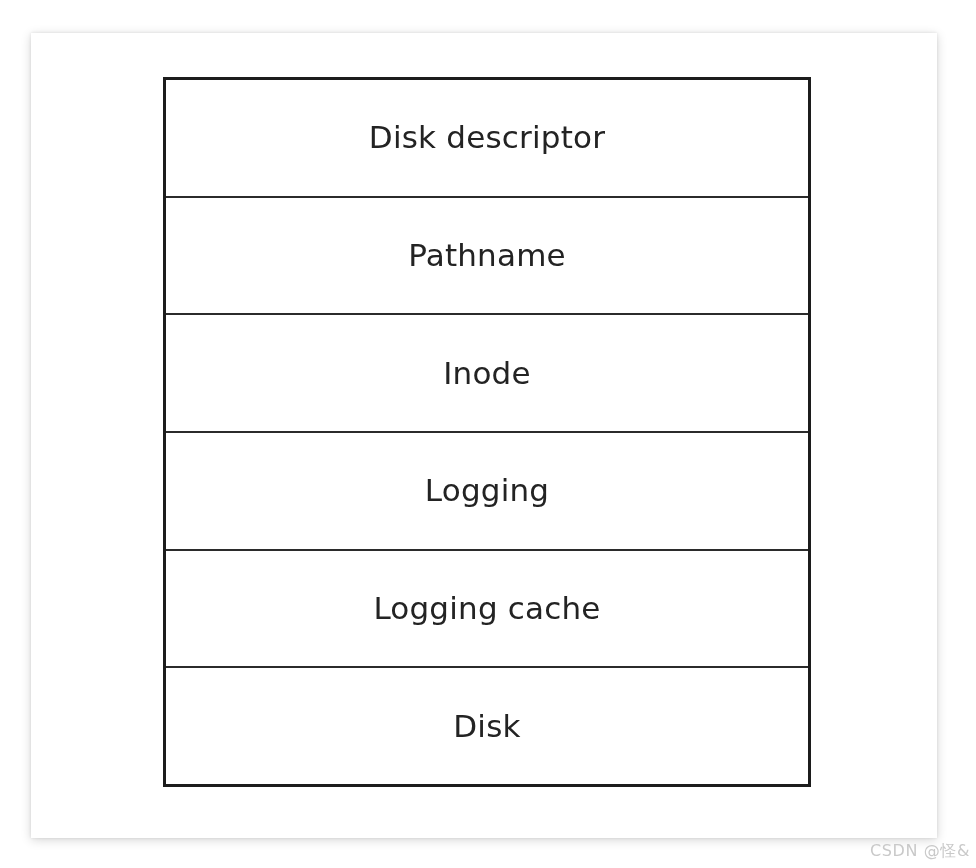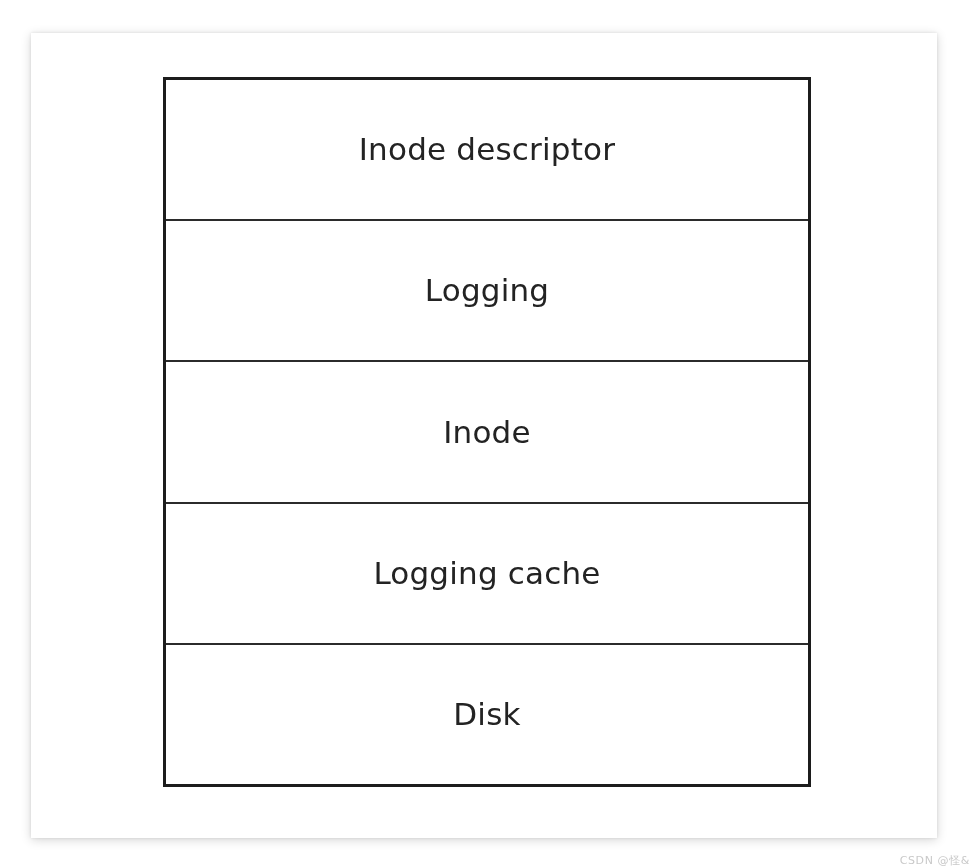--- a/index.html
+++ b/index.html
@@ -70,50 +70,53 @@
     color: #232323;
     letter-spacing: 0.2px;
     line-height: 1;
     white-space: nowrap;
   }
 
   
   .watermark {
     position: absolute;
     right: 6px;
-    bottom: 0;
+    bottom: 6px;
     font-family: "DejaVu Sans", sans-serif;
-    font-size: 11px;
+    font-size: 16px;
     color: #c9c9c9;
     letter-spacing: 0.6px;
     white-space: nowrap;
     user-select: none;
   }
 </style>
 </head>
 <body>
 
 <div class="page">
 
   <div class="card">
 
     <div class="layer-stack">
 
       <div class="layer-row">
-        <span class="layer-label">Inode descriptor</span>
+        <span class="layer-label">Disk descriptor</span>
+      </div>
+
+      <div class="layer-row">
+        <span class="layer-label">Pathname</span>
       </div>
 
 
+      <div class="layer-row">
+        <span class="layer-label">Inode</span>
+      </div>
 
       <div class="layer-row">
         <span class="layer-label">Logging</span>
-      </div>
-
-      <div class="layer-row">
-        <span class="layer-label">Inode</span>
       </div>
 
       <div class="layer-row">
         <span class="layer-label">Logging cache</span>
       </div>
 
       <div class="layer-row">
         <span class="layer-label">Disk</span>
       </div>
 

